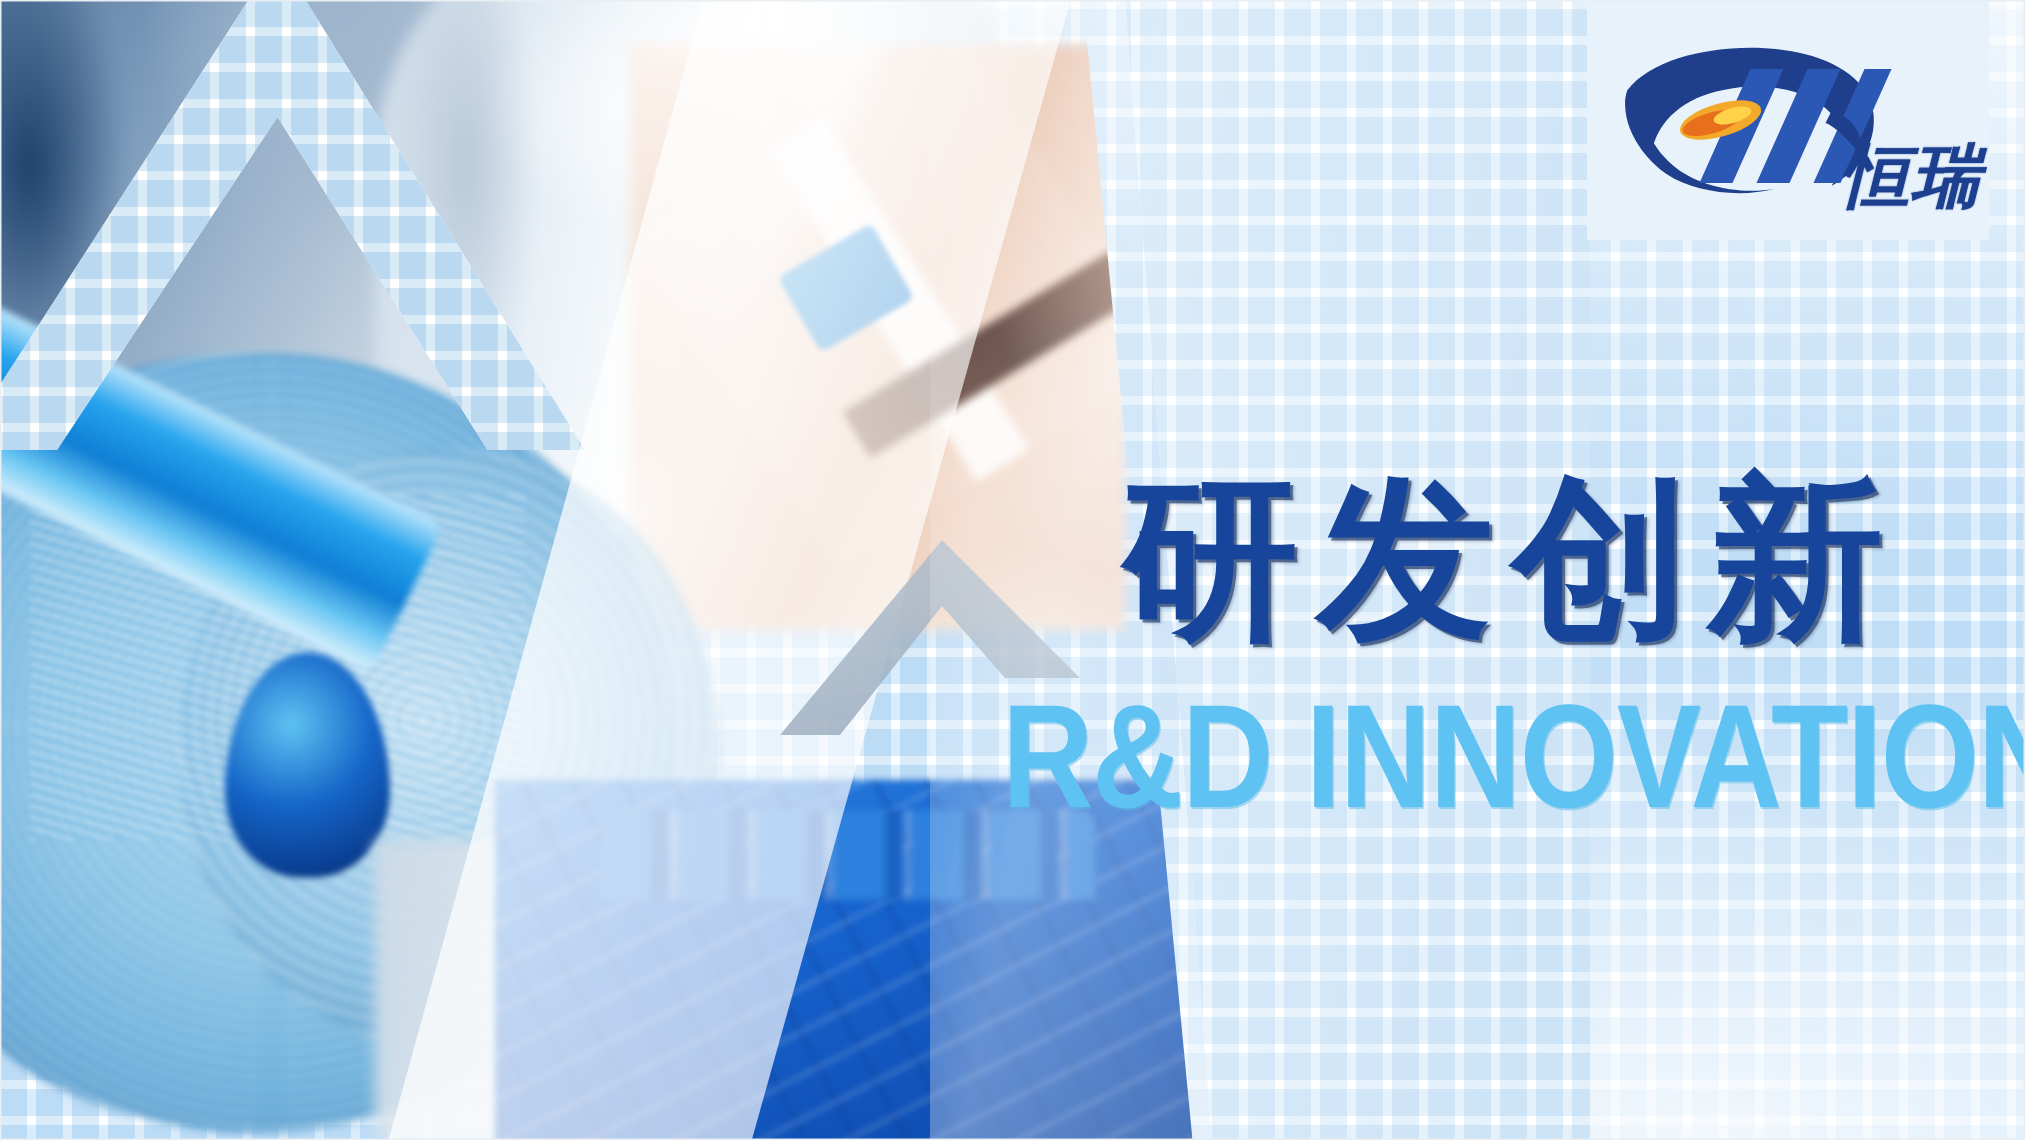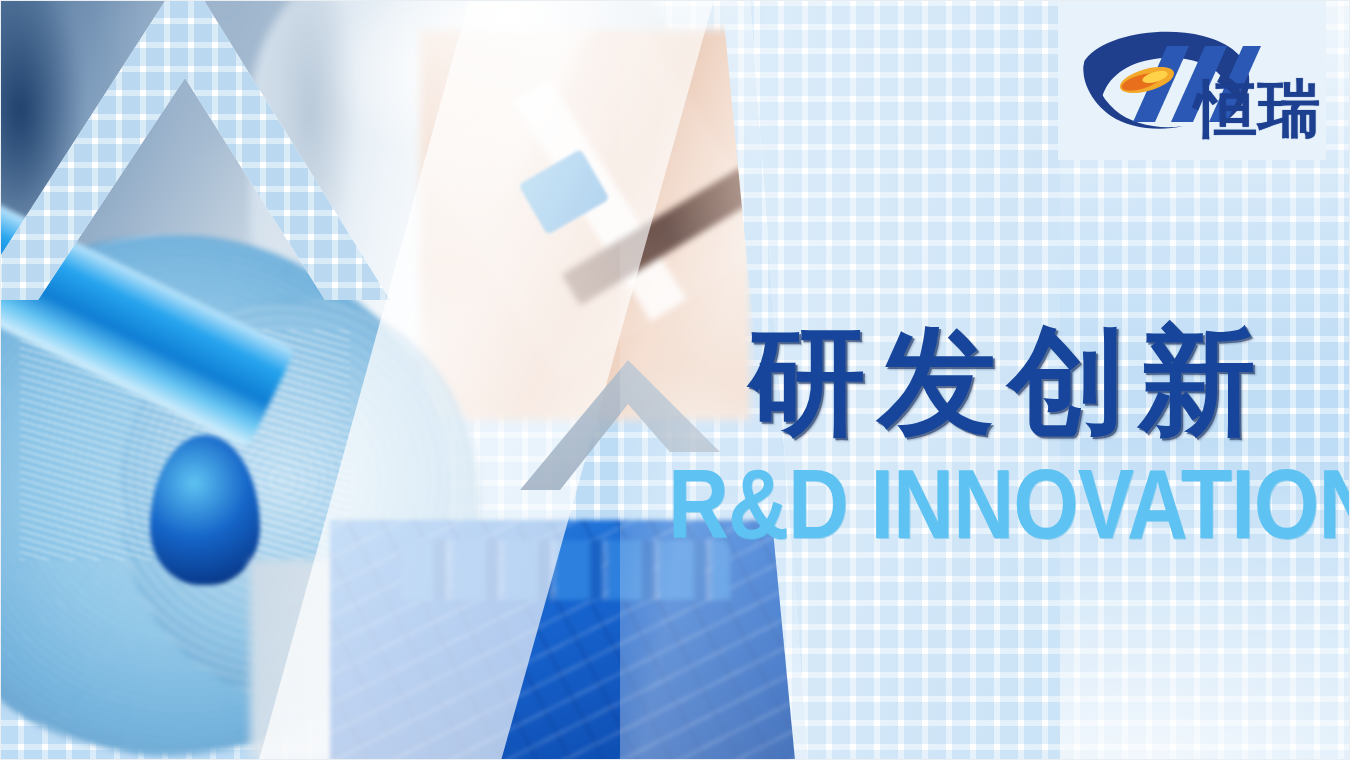--- a/index.html
+++ b/index.html
@@ -225,34 +225,35 @@
     background:#e7f2fb;
     display:flex;align-items:center;justify-content:center;
   }
   .logo-inner{position:relative;width:250px;height:128px;}
 
   .logo-swoosh{
     position:absolute;left:4px;top:14px;width:196px;height:104px;
   }
   .logo-han{
     position:absolute;right:-4px;bottom:4px;
-    font-size:62px;line-height:1;font-weight:bold;
+    font-size:46px;line-height:1;font-weight:bold;
     color:#1d3f8f;letter-spacing:1px;
     font-family:"DejaVu Sans","Liberation Sans",sans-serif;
     text-shadow:0 0 1px #1d3f8f;
+    font-style:italic;
   }
 
   
   .headline-cn{
     position:absolute;left:748px;top:324px;
     font-size:118px;line-height:1;
     font-weight:bold;
     color:#17459b;
     letter-spacing:12px;
-    font-family:Liberation Serif, serif;
+    font-family:Liberation Mono, monospace;
     white-space:nowrap;
     text-shadow:
        2px 2px 0 rgba(10,35,85,.55),
        3px 3px 2px rgba(10,35,85,.25);
   }
   .headline-en{
     position:absolute;left:668px;top:455px;
     font-size:98px;line-height:1;
     font-weight:bold;
     color:#5ec2f2;

